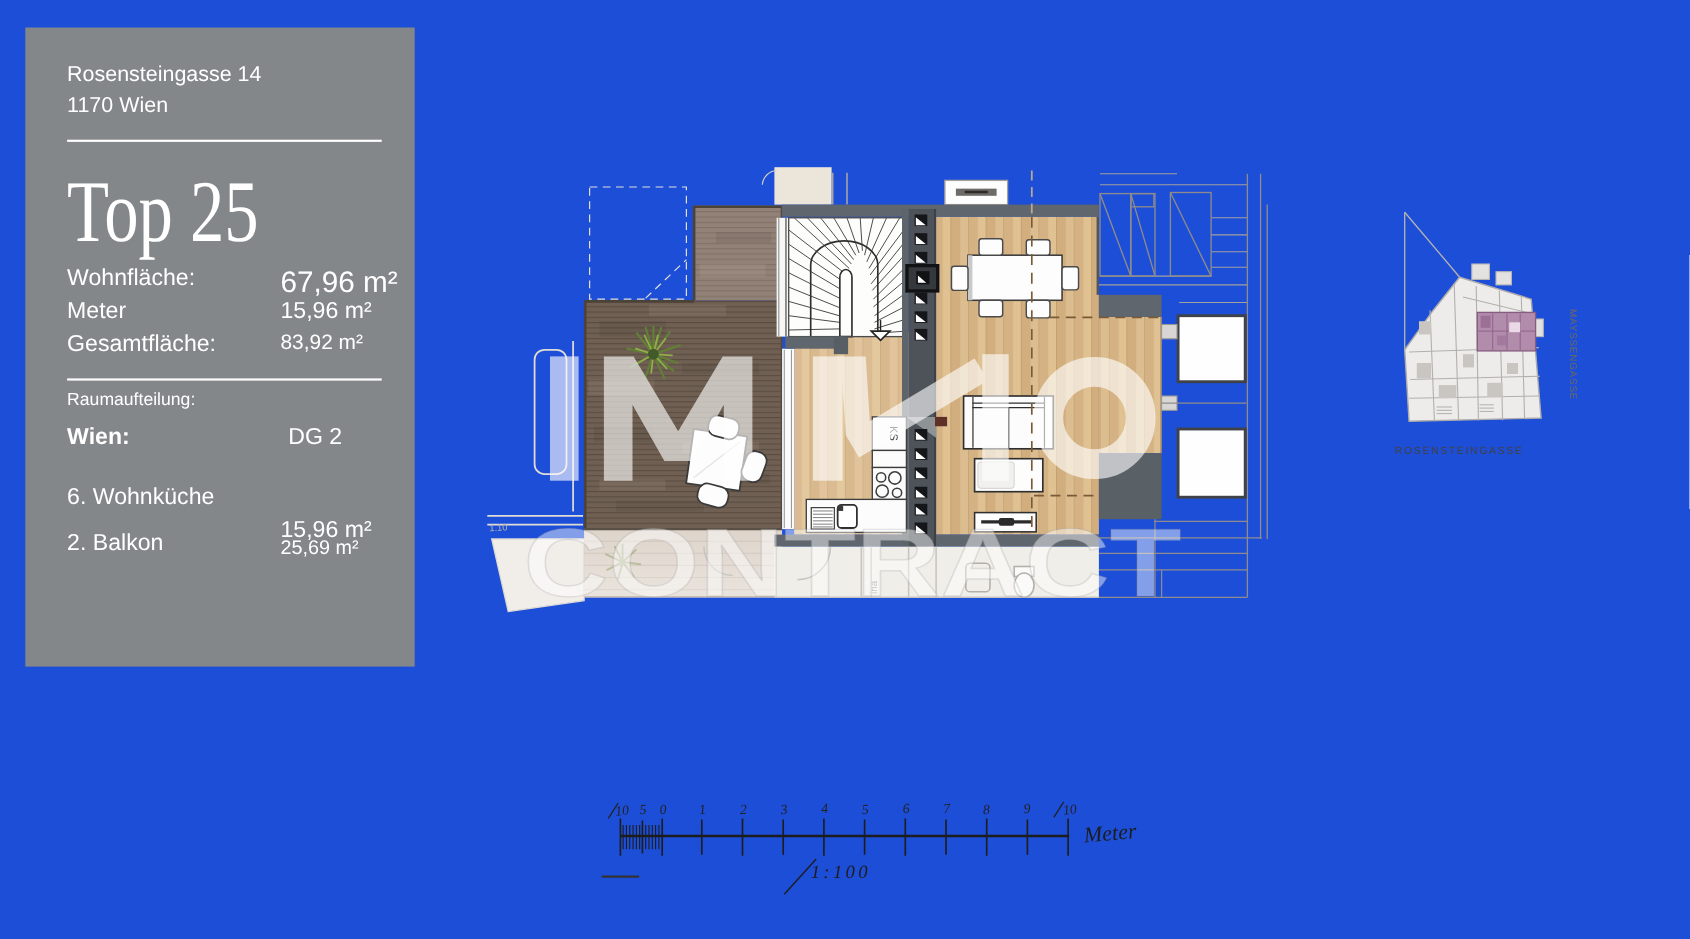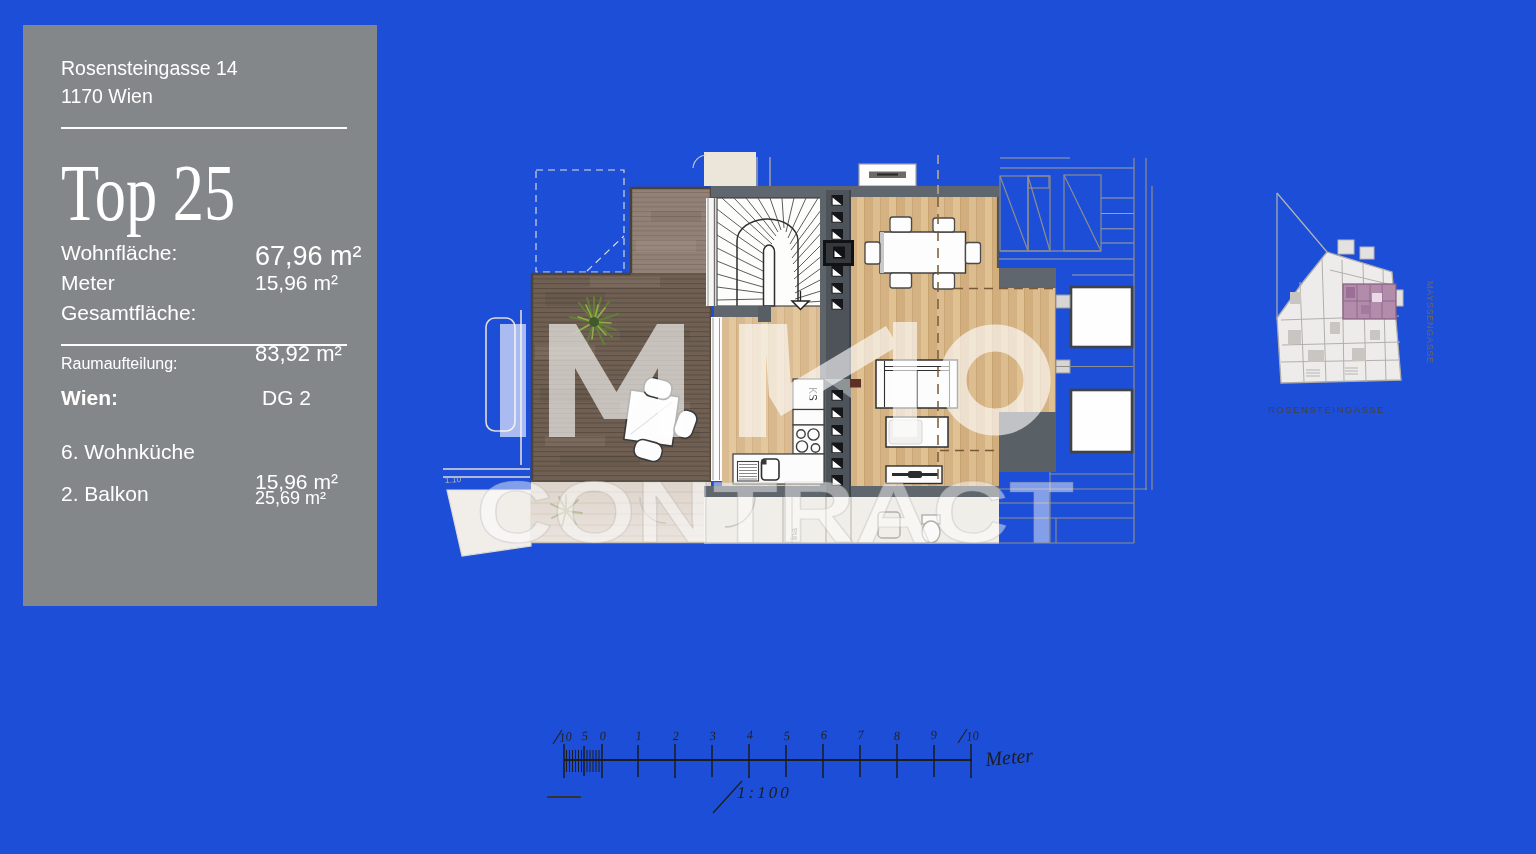--- a/index.html
+++ b/index.html
@@ -23,21 +23,21 @@
 <div class="abs panel-text" style="left:61px;top:241px;font-size:21px;">Wohnfläche:</div>
 
 <div class="abs panel-text" style="left:255px;top:241px;font-size:27px;">67,96 m²</div>
 
 <div class="abs panel-text" style="left:61px;top:271px;font-size:21px;">Meter</div>
 
 <div class="abs panel-text" style="left:255px;top:271px;font-size:21px;">15,96 m²</div>
 
 <div class="abs panel-text" style="left:61px;top:301px;font-size:21px;text-align:right;">Gesamtfläche:</div>
 
-<div class="abs panel-text" style="left:255px;top:301px;font-size:22px;margin-top:40px;">83,92 m²</div>
+<div class="abs panel-text" style="left:255px;top:301px;font-size:19px;">83,92 m²</div>
 
 <div class="abs" style="left:61px;top:344px;width:286px;height:2px;background:#fdfdfd;"></div>
 
 <div class="abs panel-text" style="left:61px;top:355px;font-size:16px;">Raumaufteilung:</div>
 
 <div class="abs panel-text" style="left:61px;top:386px;font-size:21px;font-weight:bold;">Wien:</div>
 
 <div class="abs panel-text" style="left:262px;top:386px;font-size:21px;font-weight:normal;">DG 2</div>
 
 <div class="abs panel-text" style="left:61px;top:440px;font-size:21px;">6. Wohnküche</div>

